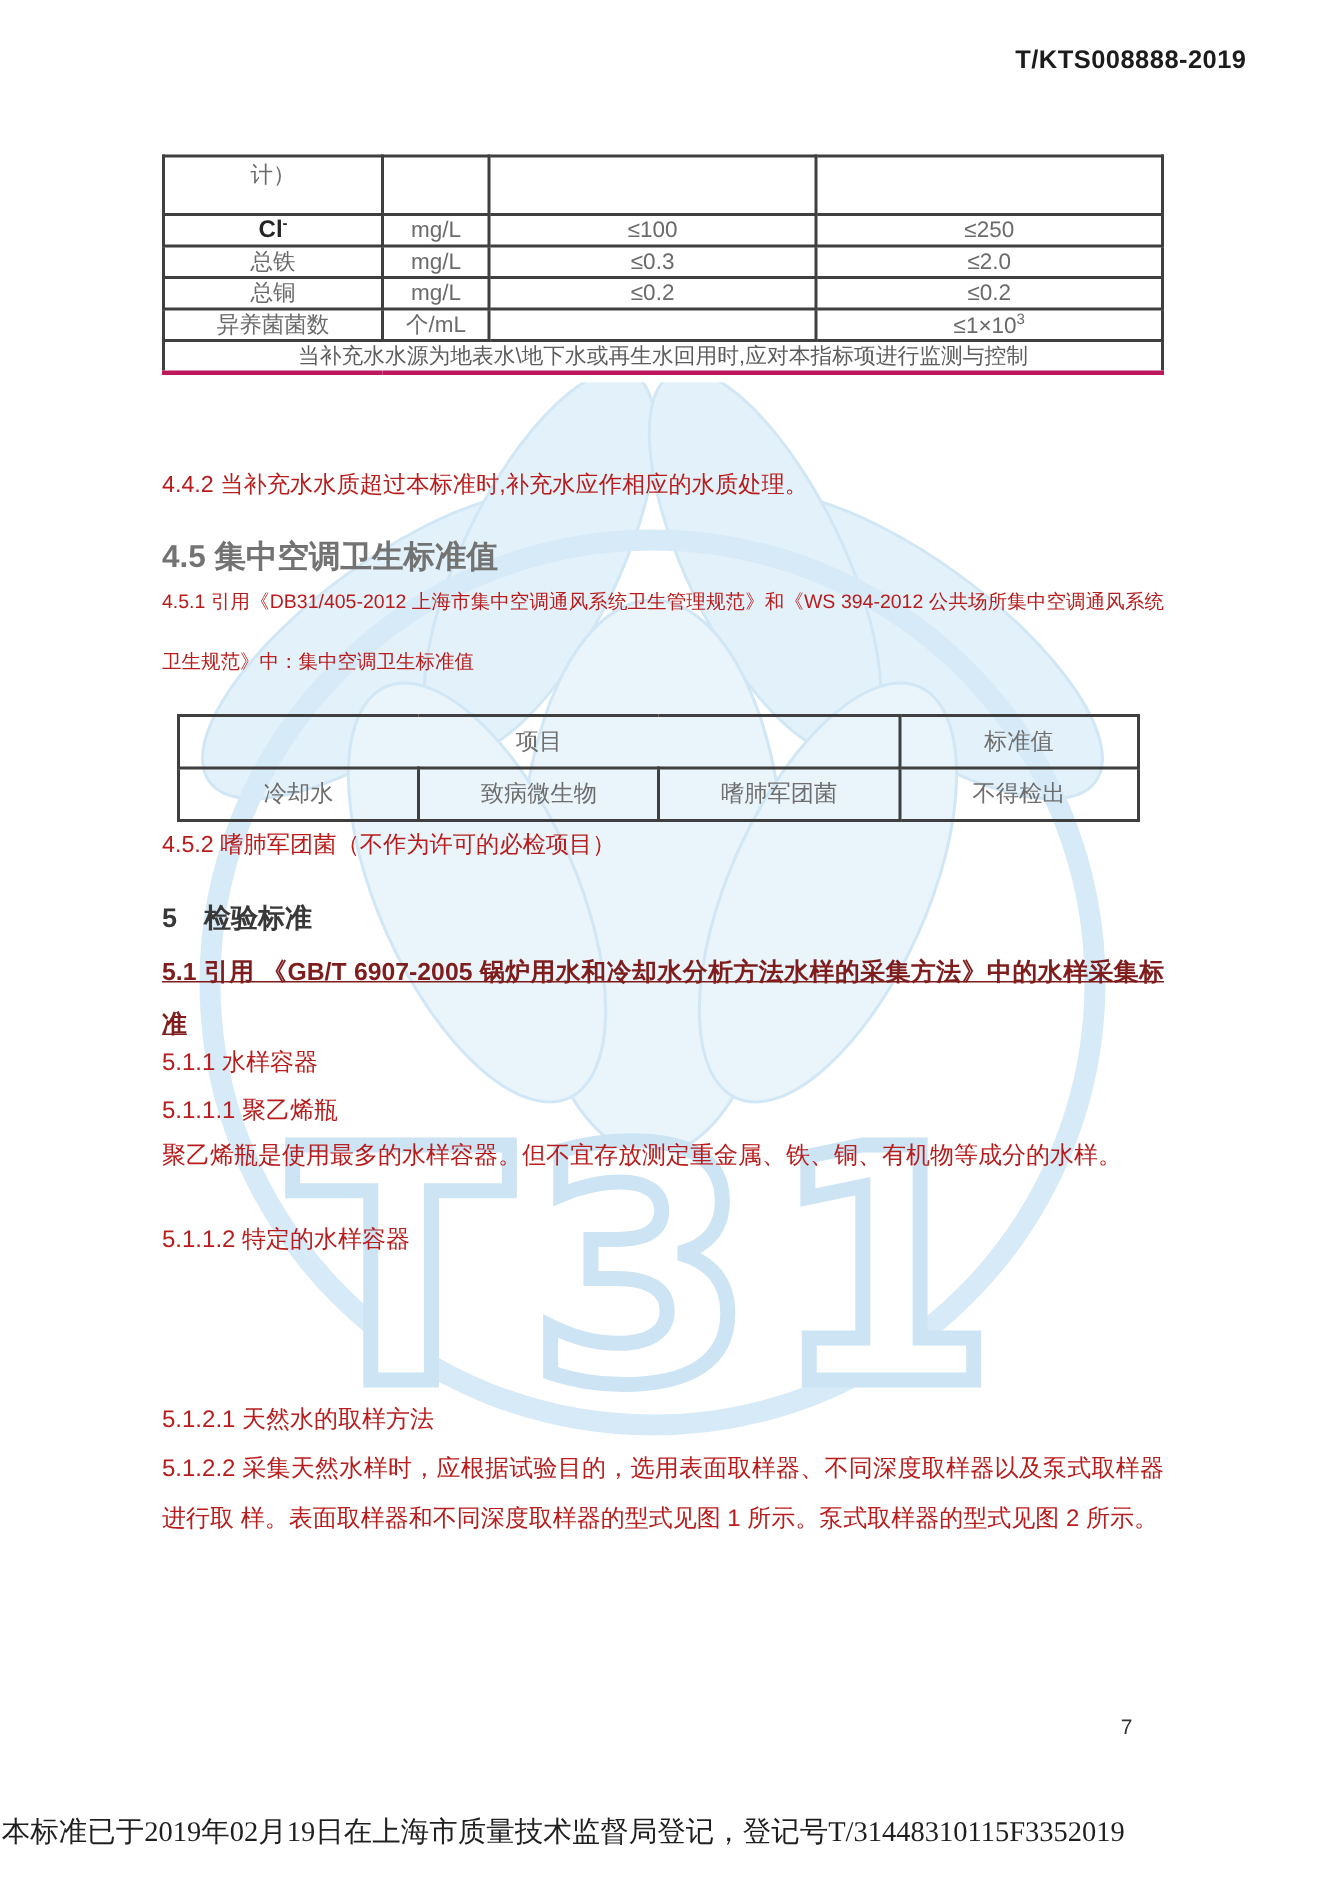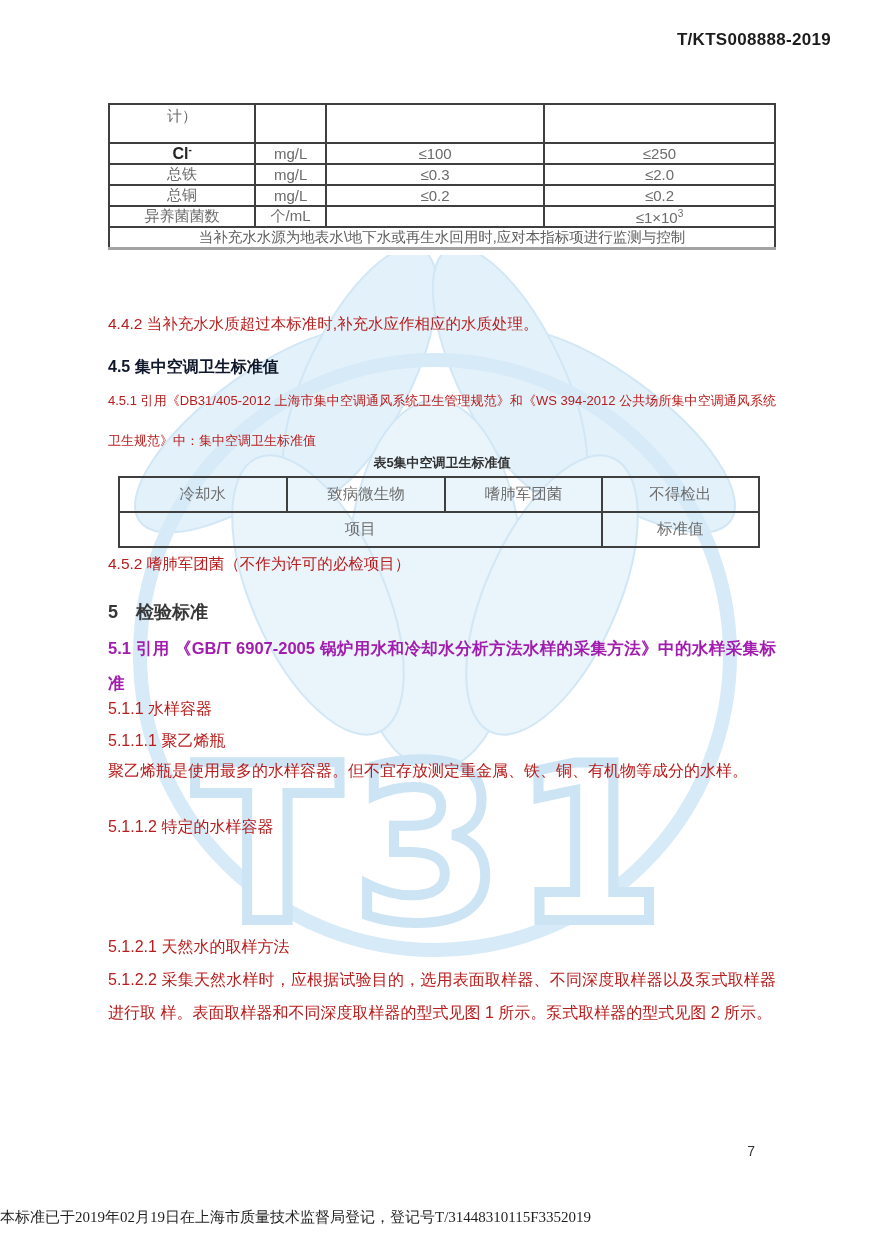--- a/index.html
+++ b/index.html
@@ -30,56 +30,56 @@
   .tbl4{top:103px;width:668px;table-layout:fixed;}
   .tbl4 td{
     border:2px solid #3f3f3f;text-align:center;vertical-align:middle;
     font-size:15px;color:#6b6b6b;padding:0;
   }
   .tbl4 .c1{width:21.9%;} .tbl4 .c2{width:10.5%;} .tbl4 .c3{width:32.8%;} .tbl4 .c4{width:34.8%;}
   .tbl4 tr{height:20px;}
   .tbl4 tr.carry{height:39px;}
   .tbl4 tr.carry td{vertical-align:top;padding-top:2px;}
   .tbl4 .chem{font-weight:bold;color:#252525;font-size:16px;}
-  .tbl4 tr.noterow td{font-size:14.5px;color:#5d5d5d;border-bottom:3px solid #a3a3a3;}
+  .tbl4 tr.noterow td{font-size:14.5px;color:#5d5d5d;border-bottom:3px solid #be185d;}
   sup{font-size:10px;}
 
   .tbl5{top:476px;left:10px;width:642px;table-layout:fixed;}
   .tbl5 td{
     border:2px solid #3f3f3f;text-align:center;vertical-align:middle;
     font-size:15.5px;color:#6e6e6e;padding:0;
   }
   .tbl5 tr{height:35px;}
   .tbl5 .k1{width:26.2%;} .tbl5 .k2{width:24.8%;} .tbl5 .k3{width:24.4%;} .tbl5 .k4{width:24.6%;}
 
   .caption{top:454px;text-align:center;font-size:13px;font-weight:bold;color:#323232;}
 
   
   .para{font-size:15.5px;color:#b91c1c;line-height:26px;text-align:justify;}
   .p442{top:311px;}
-  .h45{top:357px;font-size:16px;font-weight:bold;color:#0f172a;}
+  .h45{top:357px;font-size:21px;font-weight:bold;color:#737373;}
   .p451{top:381px;line-height:40px;font-size:13px;}
   .p452{top:551px;}
   .h5{top:600px;font-size:18px;font-weight:bold;color:#383838;}
-  .h51{top:631px;line-height:35px;font-size:16.5px;font-weight:bold;color:#a21caf;text-align:justify;}
+  .h51{top:631px;line-height:35px;font-size:16.5px;font-weight:bold;color:#7f1d1d;text-align:justify;text-decoration:underline;}
   .p511{top:696px;font-size:16px;}
   .p5111{top:728px;font-size:16px;}
   .pp5111{top:754px;line-height:33px;font-size:16px;}
   .p5112{top:814px;font-size:16px;}
   .pp5112{top:842px;line-height:34px;font-size:16px;}
   .p512{top:902px;font-size:16px;}
   .p5121{top:934px;font-size:16px;}
   .p5122{top:964px;line-height:32.5px;font-size:16px;}
 
   
   .page-number{position:absolute;top:1143px;right:130px;font-size:14px;color:#333;z-index:2;}
   .reg-footer{
-    position:absolute;top:1208px;left:0;width:751px;text-align:left;z-index:2;
+    position:absolute;top:1208px;left:0;width:751px;text-align:center;z-index:2;
     font-family:"Liberation Serif","DejaVu Serif",serif;
-    font-size:15px;color:#1f1f1f;
+    font-size:19px;color:#1f1f1f;
   }
 </style>
 </head>
 <body>
 
 <div class="page">
 
   <svg class="watermark" viewBox="0 0 750 800" xmlns="http://www.w3.org/2000/svg" aria-hidden="true">
     <g fill="#e3f1fa" stroke="#d2e7f5" stroke-width="2">
       <ellipse cx="205" cy="175" rx="155" ry="58" transform="rotate(-36 205 175)"></ellipse>
@@ -133,33 +133,32 @@
         <tr class="noterow">
           <td colspan="4">当补充水水源为地表水\地下水或再生水回用时,应对本指标项进行监测与控制</td>
         </tr>
       </tbody>
     </table>
 
     <div class="abs para p442">4.4.2 当补充水水质超过本标准时,补充水应作相应的水质处理。</div>
     <div class="abs h45">4.5 集中空调卫生标准值</div>
     <div class="abs para p451">4.5.1 引用《DB31/405-2012 上海市集中空调通风系统卫生管理规范》和《WS 394-2012 公共场所集中空调通风系统卫生规范》中：集中空调卫生标准值</div>
 
-    <div class="abs caption">表5集中空调卫生标准值</div>
 
     <table class="tbl5 abs">
       <tbody>
+        <tr>
+          <td colspan="3">项目</td>
+          <td class="k4">标准值</td>
+        </tr>
         <tr>
           <td class="k1">冷却水</td>
           <td class="k2">致病微生物</td>
           <td class="k3">嗜肺军团菌</td>
           <td class="k4">不得检出</td>
-        </tr>
-        <tr>
-          <td colspan="3">项目</td>
-          <td class="k4">标准值</td>
         </tr>
       </tbody>
     </table>
 
     <div class="abs para p452">4.5.2 嗜肺军团菌（不作为许可的必检项目）</div>
 
     <div class="abs h5">5　检验标准</div>
     <div class="abs h51">5.1 引用 《GB/T 6907-2005 锅炉用水和冷却水分析方法水样的采集方法》中的水样采集标准</div>
 
     <div class="abs para p511">5.1.1 水样容器</div>

